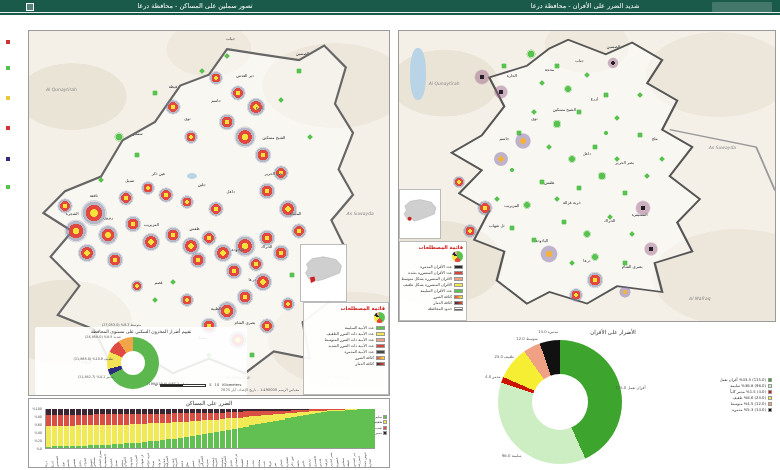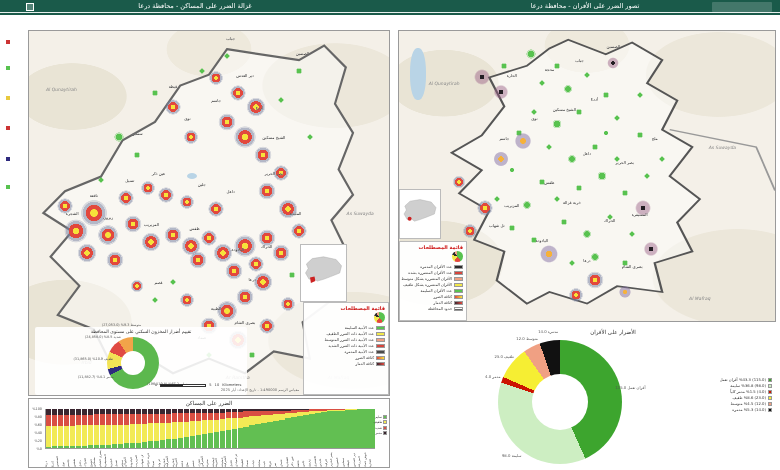--- a/index.html
+++ b/index.html
@@ -85,22 +85,22 @@
 
   .edge-mark{position:absolute;left:6px;width:4px;height:4px;}
 </style>
 </head>
 <body>
 
 <div id="stage">
 
   <div id="hdr">
     <div id="hdr-icon"></div>
-    <div class="hdr-title" id="hdr-title-left">غزالة الضرر على المساكن - محافظة درعا</div>
-    <div class="hdr-title" id="hdr-title-right">تصور الضرر على الأفران - محافظة درعا</div>
+    <div class="hdr-title" id="hdr-title-left">تصور سملين على المساكن - محافظة درعا</div>
+    <div class="hdr-title" id="hdr-title-right">شديد الضرر على الأفران - محافظة درعا</div>
     <div id="hdr-logo"></div>
     <div class="hline"></div>
   </div>
 
   <div class="map-box" id="lmap">
     <svg class="bound-svg" viewBox="0 0 100 100" preserveAspectRatio="none">
       <path d="M55,5 L75,8 L82,4 L88,10 L85,20 L90,28 L86,38 L90,45 L84,52 L88,60 L80,66 L84,74 L76,80 L78,90 L68,88 L60,94 L50,90 L40,94 L30,88 L22,90 L18,82 L8,78 L14,70 L6,62 L12,55 L4,50 L10,44 L20,40 L26,30 L35,25 L42,15 L50,12 Z" fill="rgba(255,255,255,0.45)" stroke="#666" stroke-width="0.6"></path>
     </svg>
     <div class="lake" style="left:44%;top:39%;width:10px;height:6px;"></div>
     <div class="blob-layer" id="lmap-blobs">

